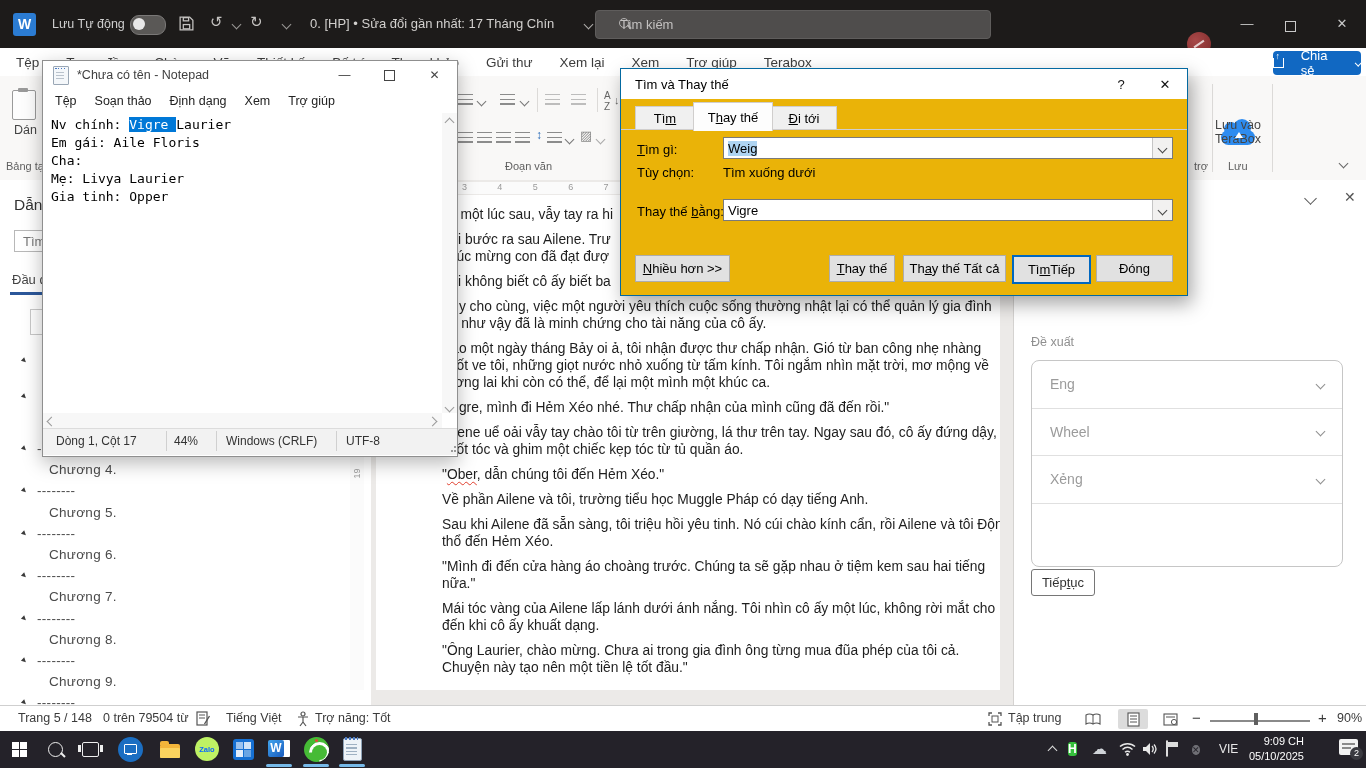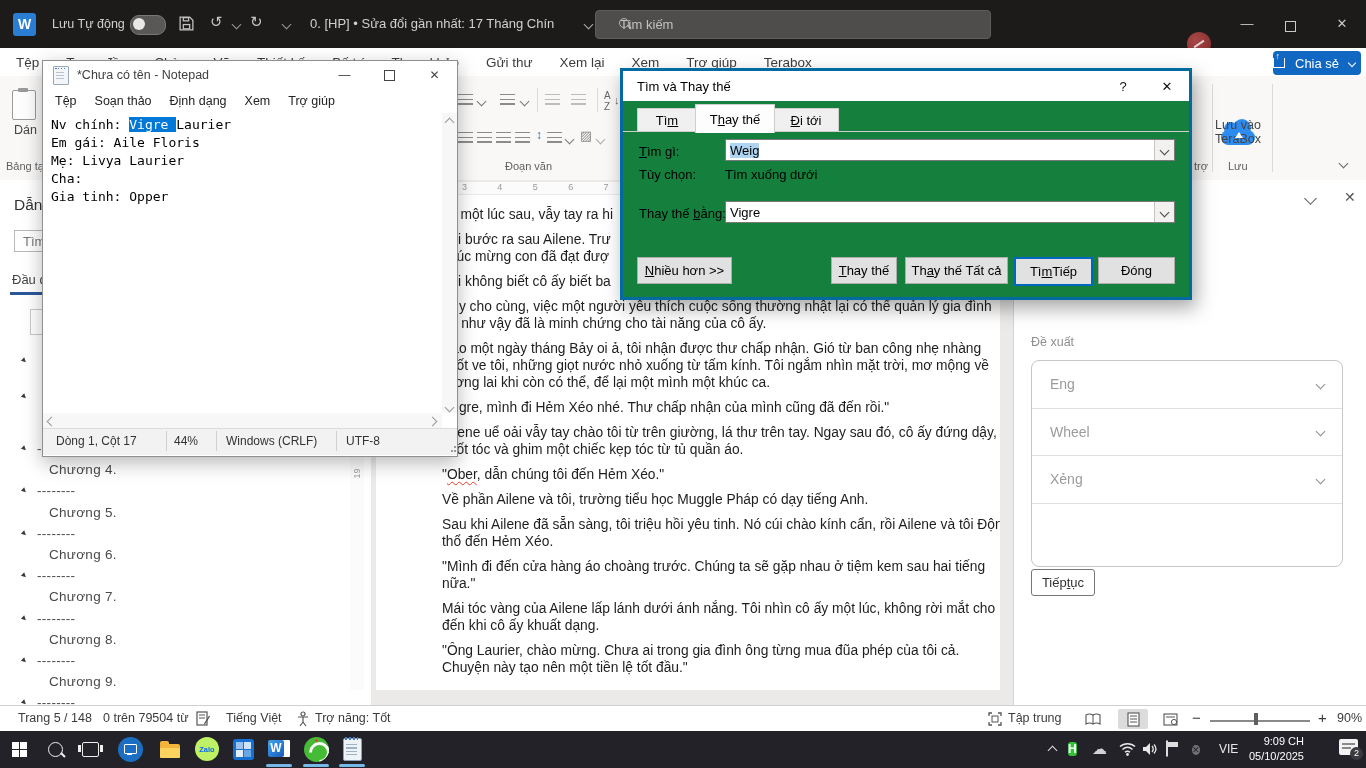--- a/index.html
+++ b/index.html
@@ -21,21 +21,21 @@
   .mag::after{content:"";position:absolute;left:7px;top:7px;width:5px;height:1.5px;background:#b5b3b2;transform:rotate(45deg)}
   .avatar{width:24px;height:24px;border-radius:50%;background:radial-gradient(circle at 35% 35%,#a84848,#7e2a2a);position:relative}
   .avatar::after{content:"";position:absolute;left:6px;top:11px;width:12px;height:2px;background:rgba(255,255,255,.75);transform:rotate(-35deg)}
   .winbtn{color:#c9c9c9;font-size:13px;width:30px;text-align:center}
   .restore{display:inline-block;width:9px;height:9px;border:1px solid #c9c9c9;position:relative;background:#1d1b1a}
   .restore::before{content:"";position:absolute;left:2px;top:-4px;width:9px;height:9px;border:1px solid #c9c9c9;z-index:-1}
   
   #tabrow{left:0;top:48px;width:1366px;height:28px;background:#fff;border-bottom:0;display:flex;align-items:center;gap:27px;
     padding-left:16px;font-size:13.5px;color:#3c3c3c;box-sizing:border-box}
   #share-btn{left:1273px;top:51px;width:88px;height:24px;background:#1168c2;border-radius:4px;color:#fff;font-size:13px;
-    display:flex;align-items:center;gap:10px}
+    display:flex;align-items:center;justify-content:center;gap:17px}
   .share-ic{display:inline-block;width:10px;height:9px;border:1.3px solid #fff;border-top:none;position:relative}
   .share-ic::after{content:"↑";position:absolute;left:1.5px;top:-7px;font-size:9px;color:#fff}
   
   #ribbon{left:0;top:76px;width:1366px;height:104px;background:#f9f8f7;border-bottom:1px solid #dad8d6}
   .grp-label{font-size:11px;color:#5f5f5f}
   .icon-lines{width:15px;height:11px;background:repeating-linear-gradient(#8c8c8c 0 1.4px,transparent 1.4px 4.6px)}
   .vsep{width:1px;background:#dcdad8}
   .cloud{position:relative;width:34px;height:15px;background:#2e8cf0;border-radius:8px;margin-top:14px}
   .cloud::before{content:"";position:absolute;left:3px;top:-8px;width:14px;height:14px;border-radius:50%;background:#2e8cf0}
   .cloud::after{content:"";position:absolute;right:4px;top:-11px;width:18px;height:18px;border-radius:50%;background:#2e8cf0}
@@ -96,21 +96,21 @@
   .np-hscroll{position:absolute;left:0;top:352px;width:399px;height:15px;background:#f7f7f7;color:#9a9a9a;font-size:9px}
   #np-status{position:absolute;left:0;top:367px;width:414px;height:27px;background:#f2f2f2;border-top:1px solid #dcdcdc;
     font-size:12px;color:#333;box-sizing:border-box}
   #np-status .seg{position:absolute;top:5px}
   #np-status .div{position:absolute;top:2px;width:1px;height:20px;background:#d0d0d0}
   .grip{position:absolute;right:1px;bottom:1px;width:8px;height:8px;
     background:radial-gradient(circle at 7px 1px,#9a9a9a 1px,transparent 1.2px),
                radial-gradient(circle at 7px 5px,#9a9a9a 1px,transparent 1.2px),
                radial-gradient(circle at 4px 5px,#9a9a9a 1px,transparent 1.2px)}
   
-  #dialog{left:620px;top:68px;width:566px;height:226px;background:#15803d;border:3px solid #0369a1;
+  #dialog{left:620px;top:68px;width:566px;height:226px;background:#eab308;border:1px solid #0369a1;
     box-shadow:4px 8px 18px rgba(0,0,0,.35);z-index:50;font-size:13px;color:#000}
   #dlg-title{height:30px;background:#fff;display:flex;align-items:center;padding-left:14px}
   .dlg-tb-btn{position:absolute;top:0;height:30px;width:44px;display:flex;align-items:center;justify-content:center;font-size:13px;color:#111}
   .dlg-tab{position:absolute;top:37px;height:23px;background:#f0f0f0;border:1px solid #d0cecd;border-bottom:none;
     display:flex;align-items:center;justify-content:center;font-size:13px}
   .dlg-tab.active{top:33px;height:28px;background:#fdfdfd;z-index:2}
   .dlg-line{position:absolute;left:0px;top:60px;width:566px;height:1px;background:#d0cecd}
   .combo{position:absolute;height:22px;background:#fff;border:1px solid #7a7a7a;display:flex;align-items:center;
     padding-left:4px;box-sizing:border-box;font-size:13px}
   .combo .dd{position:absolute;right:0;top:0;width:19px;height:20px;background:#f2f1f0;border-left:1px solid #c5c5c5;
@@ -476,22 +476,22 @@
       <span>Soạn thảo</span>
       <span>Định dạng</span>
       <span>Xem</span>
       <span>Trợ giúp</span>
     </div>
   <div id="np-text">
     <div><span>Nv chính: </span><span class="np-sel">Vigre </span><span>Laurier</span></div>
     <div>
 
     <div>Em gái: Aile Floris</div>
+        <div>Cha:</div>
         <div>Mẹ: Livya Laurier</div>
-        <div>Cha:</div>
         <div>Gia tinh: Opper</div>
       </div>
   </div>
   <div class="np-vscroll">
     <span class="chev chev-up" style="margin-top:6px"></span>
     <span class="chev" style="margin-top:276px"></span>
   </div>
   <div class="np-hscroll">
     <span class="chev abs" style="left:5px;top:5px;transform:rotate(135deg)"></span>
     <span class="chev abs" style="left:386px;top:5px;transform:rotate(-45deg)"></span>

